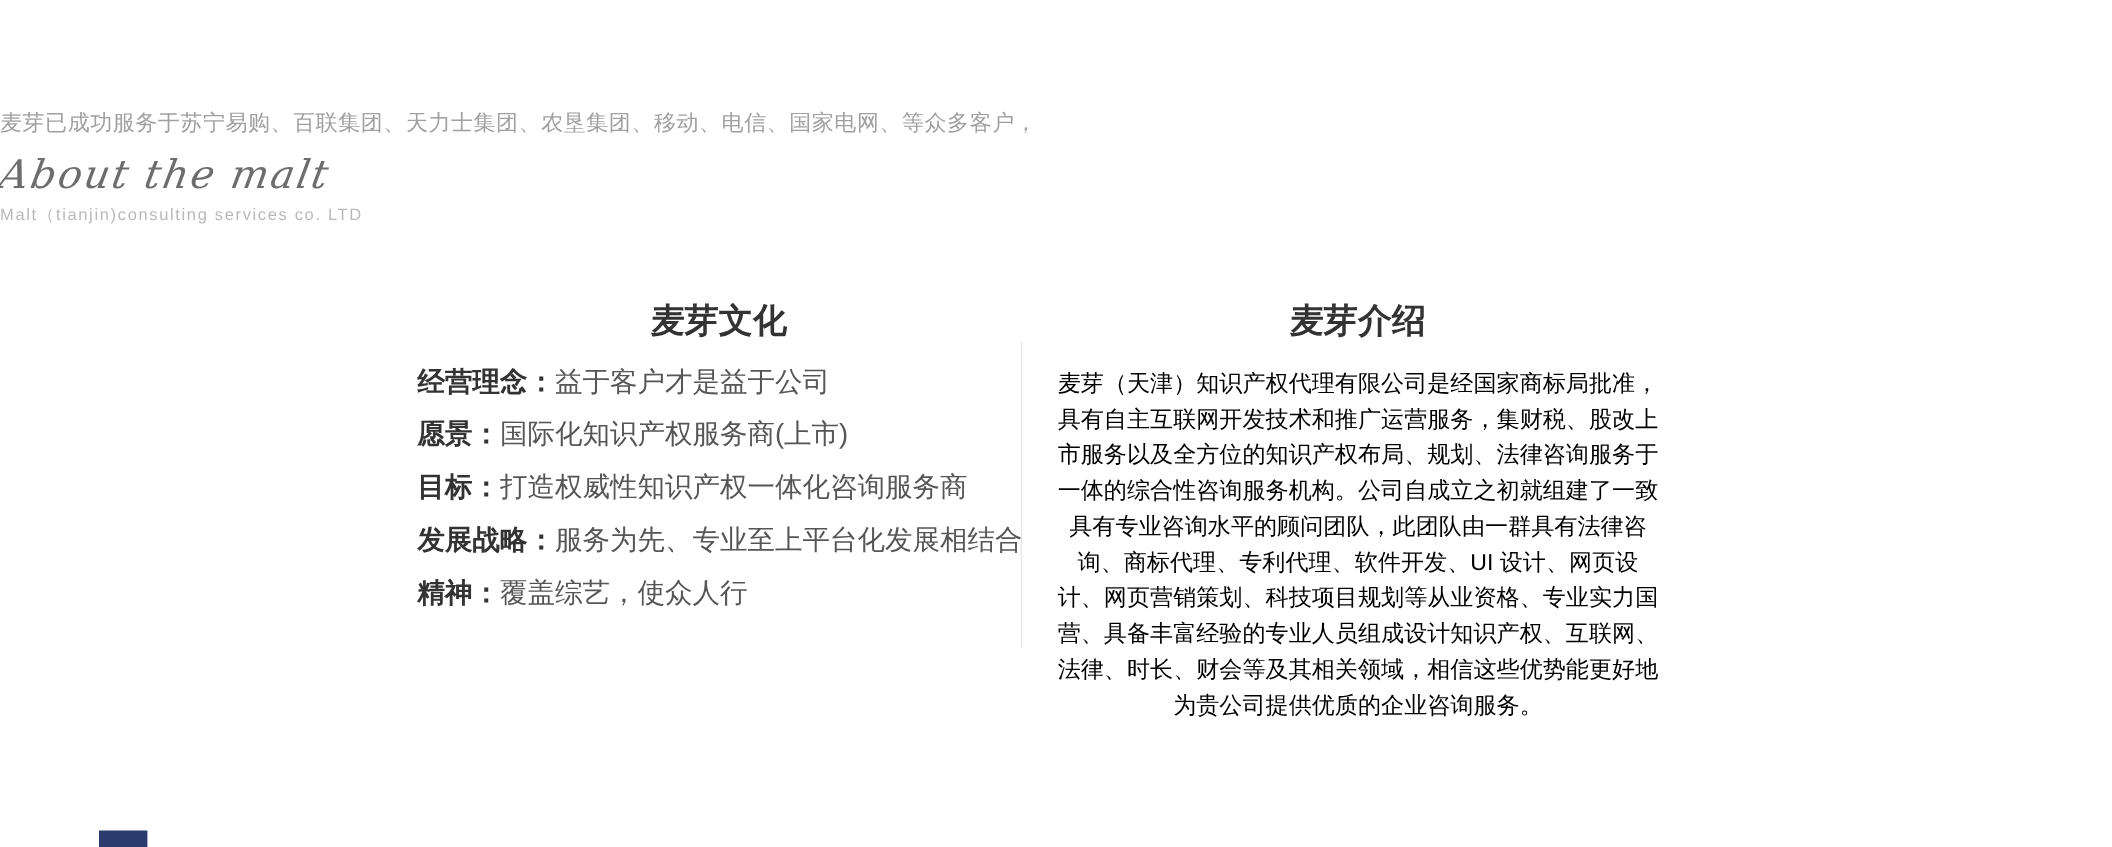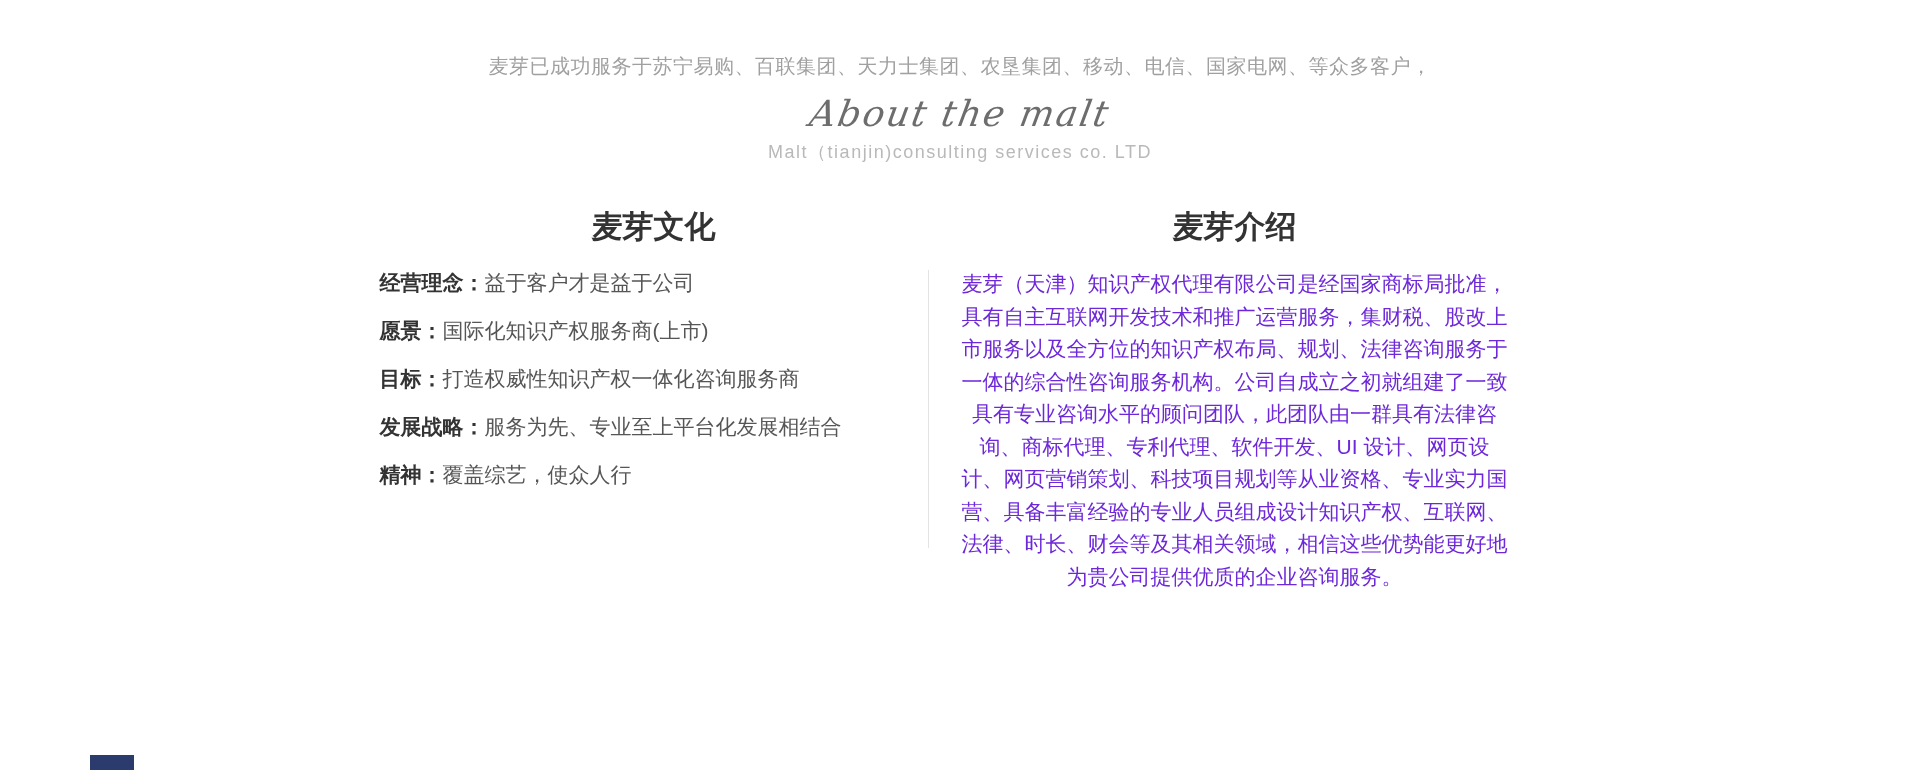--- a/index.html
+++ b/index.html
@@ -1,66 +1,67 @@
 <!DOCTYPE html>
 <html><head>
 <meta charset="utf-8">
 <style>
   * { margin:0; padding:0; box-sizing:border-box; }
   html,body { width:1920px; height:770px; background:#ffffff; overflow:hidden; }
   body { font-family:"Liberation Sans","DejaVu Sans",sans-serif; }
   .page { position:relative; width:1920px; height:770px; background:#fff; }
 
   
-  .intro { text-align:center; padding-top:49px; }
+  .intro { padding-top:95px; }
   .intro-line { font-size:20px; line-height:35px; color:#a0a0a0; letter-spacing:0.5px; }
   .script-title {
     display:inline-block;
     margin-top:10px;
     font-family:"DejaVu Serif","Liberation Serif",serif;
     font-style:italic;
     font-size:36px;
     line-height:40px;
     color:#6d6d6d;
     transform:skewX(-10deg);
     letter-spacing:2px;
   }
-  .subtitle { margin-top:6px; font-size:18px; color:#b9b9b9; letter-spacing:1.5px; }
+  .subtitle { margin-top:6px; font-size:15px; color:#b9b9b9; letter-spacing:1.5px; }
 
   
   .columns { display:flex; justify-content:center; margin-top:46px; }
   .col { }
   .col-left { width:548px; }
   .col-right { width:612px; }
   .section-heading {
     text-align:center;
     font-size:31px;
     font-weight:600;
     color:#333333;
     line-height:34px;
+    margin-top:24px;
   }
   .v-divider {
     width:1px;
     background:#e3e3e3;
     height:278px;
     margin-top:60px;
     flex:0 0 1px;
   }
   .culture-list { margin-top:26px; }
-  .culture-item { font-size:21px; line-height:25px; margin-bottom:23px; white-space:nowrap; }
+  .culture-item { font-size:25px; line-height:25px; margin-bottom:23px; white-space:nowrap; }
   .culture-item .lbl { font-weight:bold; color:#333333; }
   .culture-item .val { color:#565656; }
 
   .about-paragraph {
     width:548px;
     margin:24px auto 0;
     text-align:center;
     font-size:21px;
     line-height:32.5px;
-    color:#6d28d9;
+    color:#000000;
   }
 
   .bottom-dark-bar {
     position:absolute;
     left:90px;
     bottom:0;
     width:44px;
     height:15px;
     background:#2b3b6d;
   }

